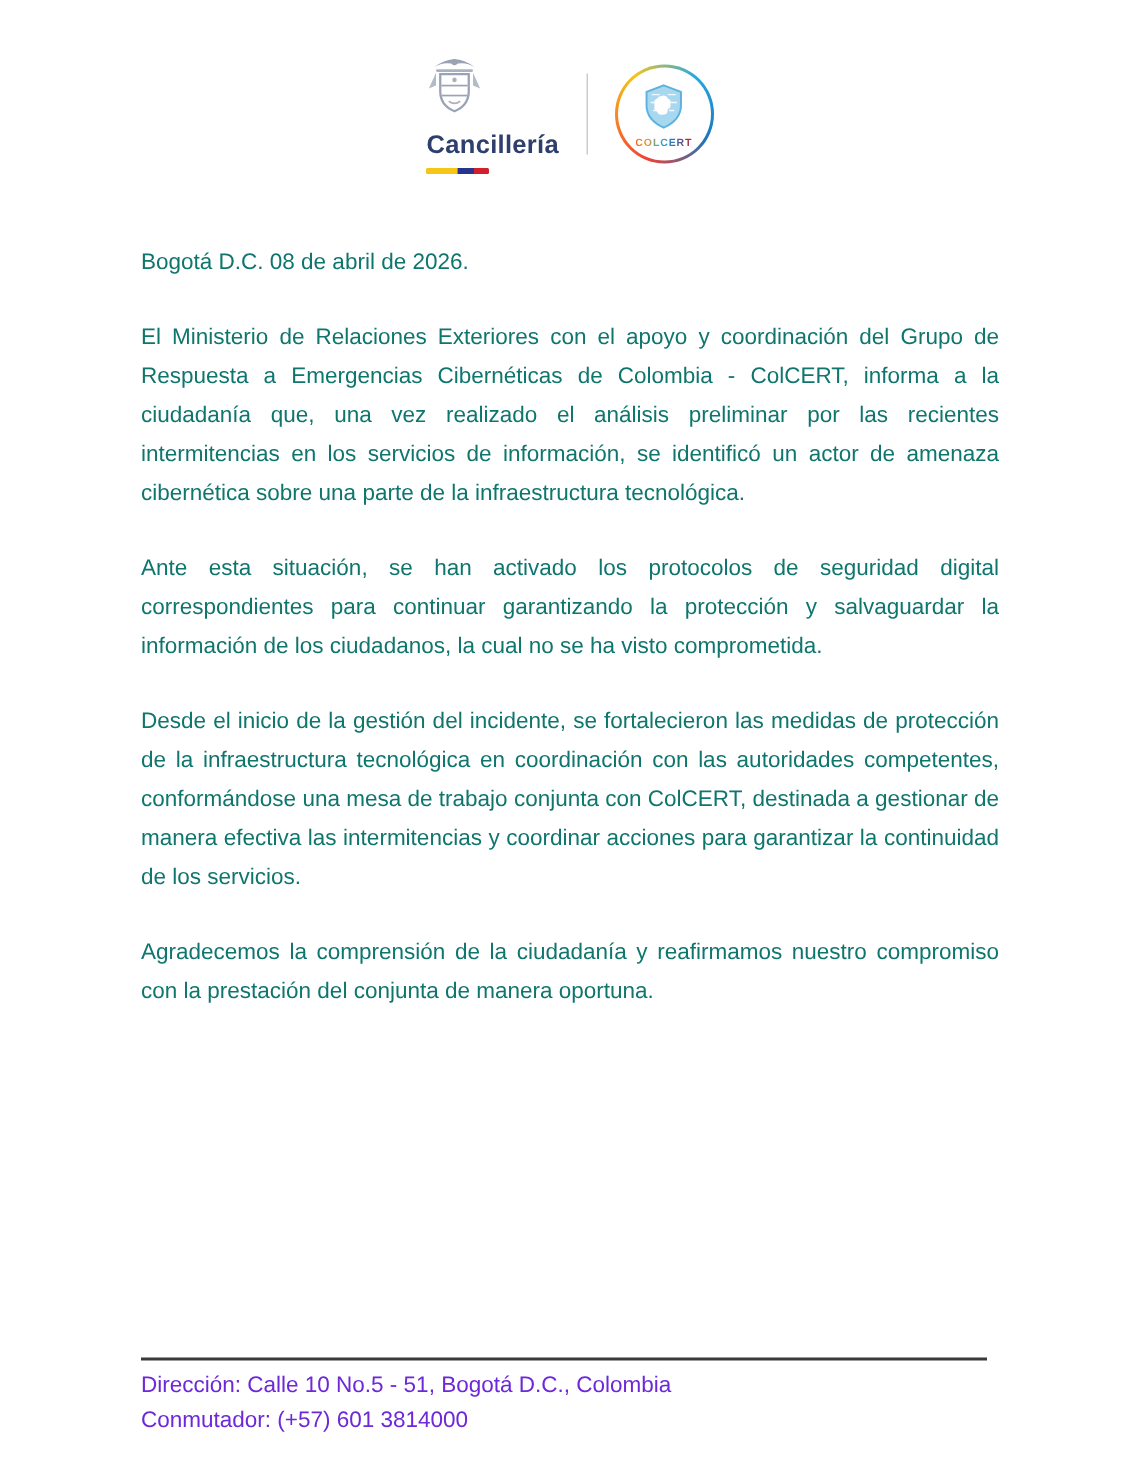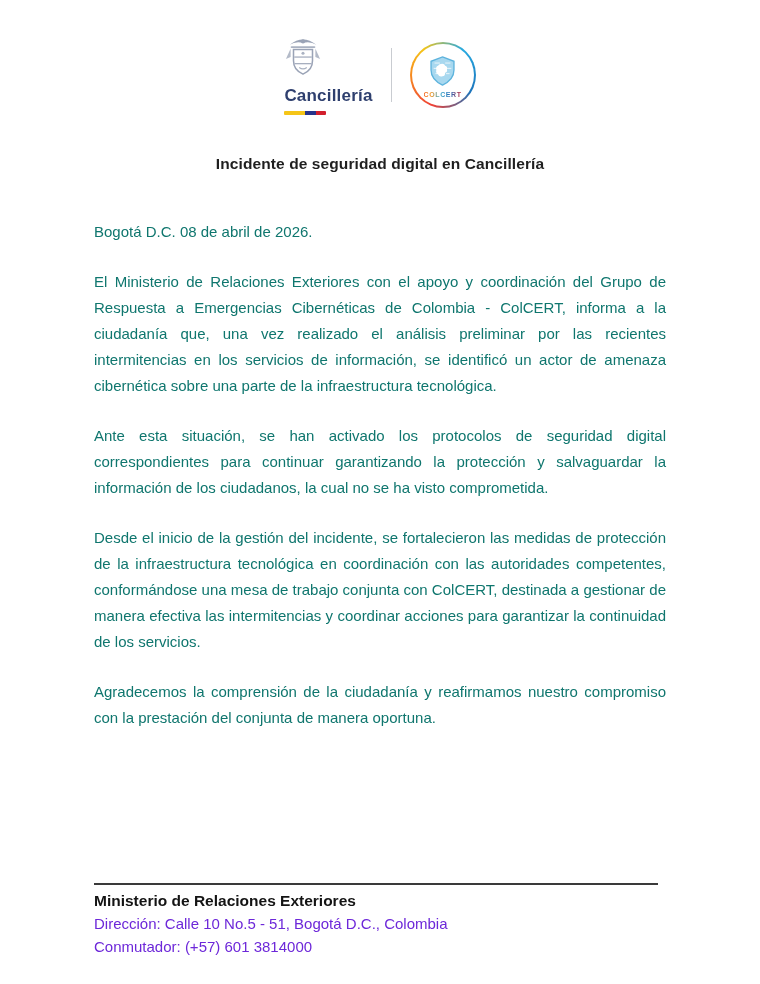--- a/index.html
+++ b/index.html
@@ -169,34 +169,32 @@
             <path d="M6 8 h6 M18 8 h6 M5 14 h5 M20 14 h5 M7 20 h4 M19 20 h4" stroke="#ffffff" stroke-width="1" fill="none" opacity="0.85"></path>
             <path d="M13 9 q4 -1 5 2 q3 1 2 4 q1 3 -2 4 q0 4 -3 4 q-4 1 -5 -2 q-3 -2 -2 -5 q-1 -4 2 -5 q1 -2 3 -2 Z" fill="#ffffff"></path>
           </svg>
         </span>
         <span class="colcert-name">COLCERT</span>
       </div>
     </div>
 
   </header>
 
-  <h1 class="doc-title">Incidente de seguridad digital en Cancillería</h1>
 
   <main class="content">
     <p class="date-line">Bogotá D.C. 08 de abril de 2026.</p>
 
     <p class="body-paragraph">El Ministerio de Relaciones Exteriores con el apoyo y coordinación del Grupo de Respuesta a Emergencias Cibernéticas de Colombia - ColCERT, informa a la ciudadanía que, una vez realizado el análisis preliminar por las recientes intermitencias en los servicios de información, se identificó un actor de amenaza cibernética sobre una parte de la infraestructura tecnológica.</p>
 
     <p class="body-paragraph">Ante esta situación, se han activado los protocolos de seguridad digital correspondientes para continuar garantizando la protección y salvaguardar la información de los ciudadanos, la cual no se ha visto comprometida.</p>
 
     <p class="body-paragraph">Desde el inicio de la gestión del incidente, se fortalecieron las medidas de protección de la infraestructura tecnológica en coordinación con las autoridades competentes, conformándose una mesa de trabajo conjunta con ColCERT, destinada a gestionar de manera efectiva las intermitencias y coordinar acciones para garantizar la continuidad de los servicios.</p>
 
     <p class="body-paragraph">Agradecemos la comprensión de la ciudadanía y reafirmamos nuestro compromiso con la prestación del conjunta de manera oportuna.</p>
   </main>
 
   <footer class="doc-footer">
     <div class="footer-rule"></div>
-    <div class="footer-org">Ministerio de Relaciones Exteriores</div>
     <div class="footer-address">Dirección: Calle 10 No.5 - 51, Bogotá D.C., Colombia</div>
     <div class="footer-phone">Conmutador: (+57) 601 3814000</div>
   </footer>
 
 </div>
 
 </body></html>

